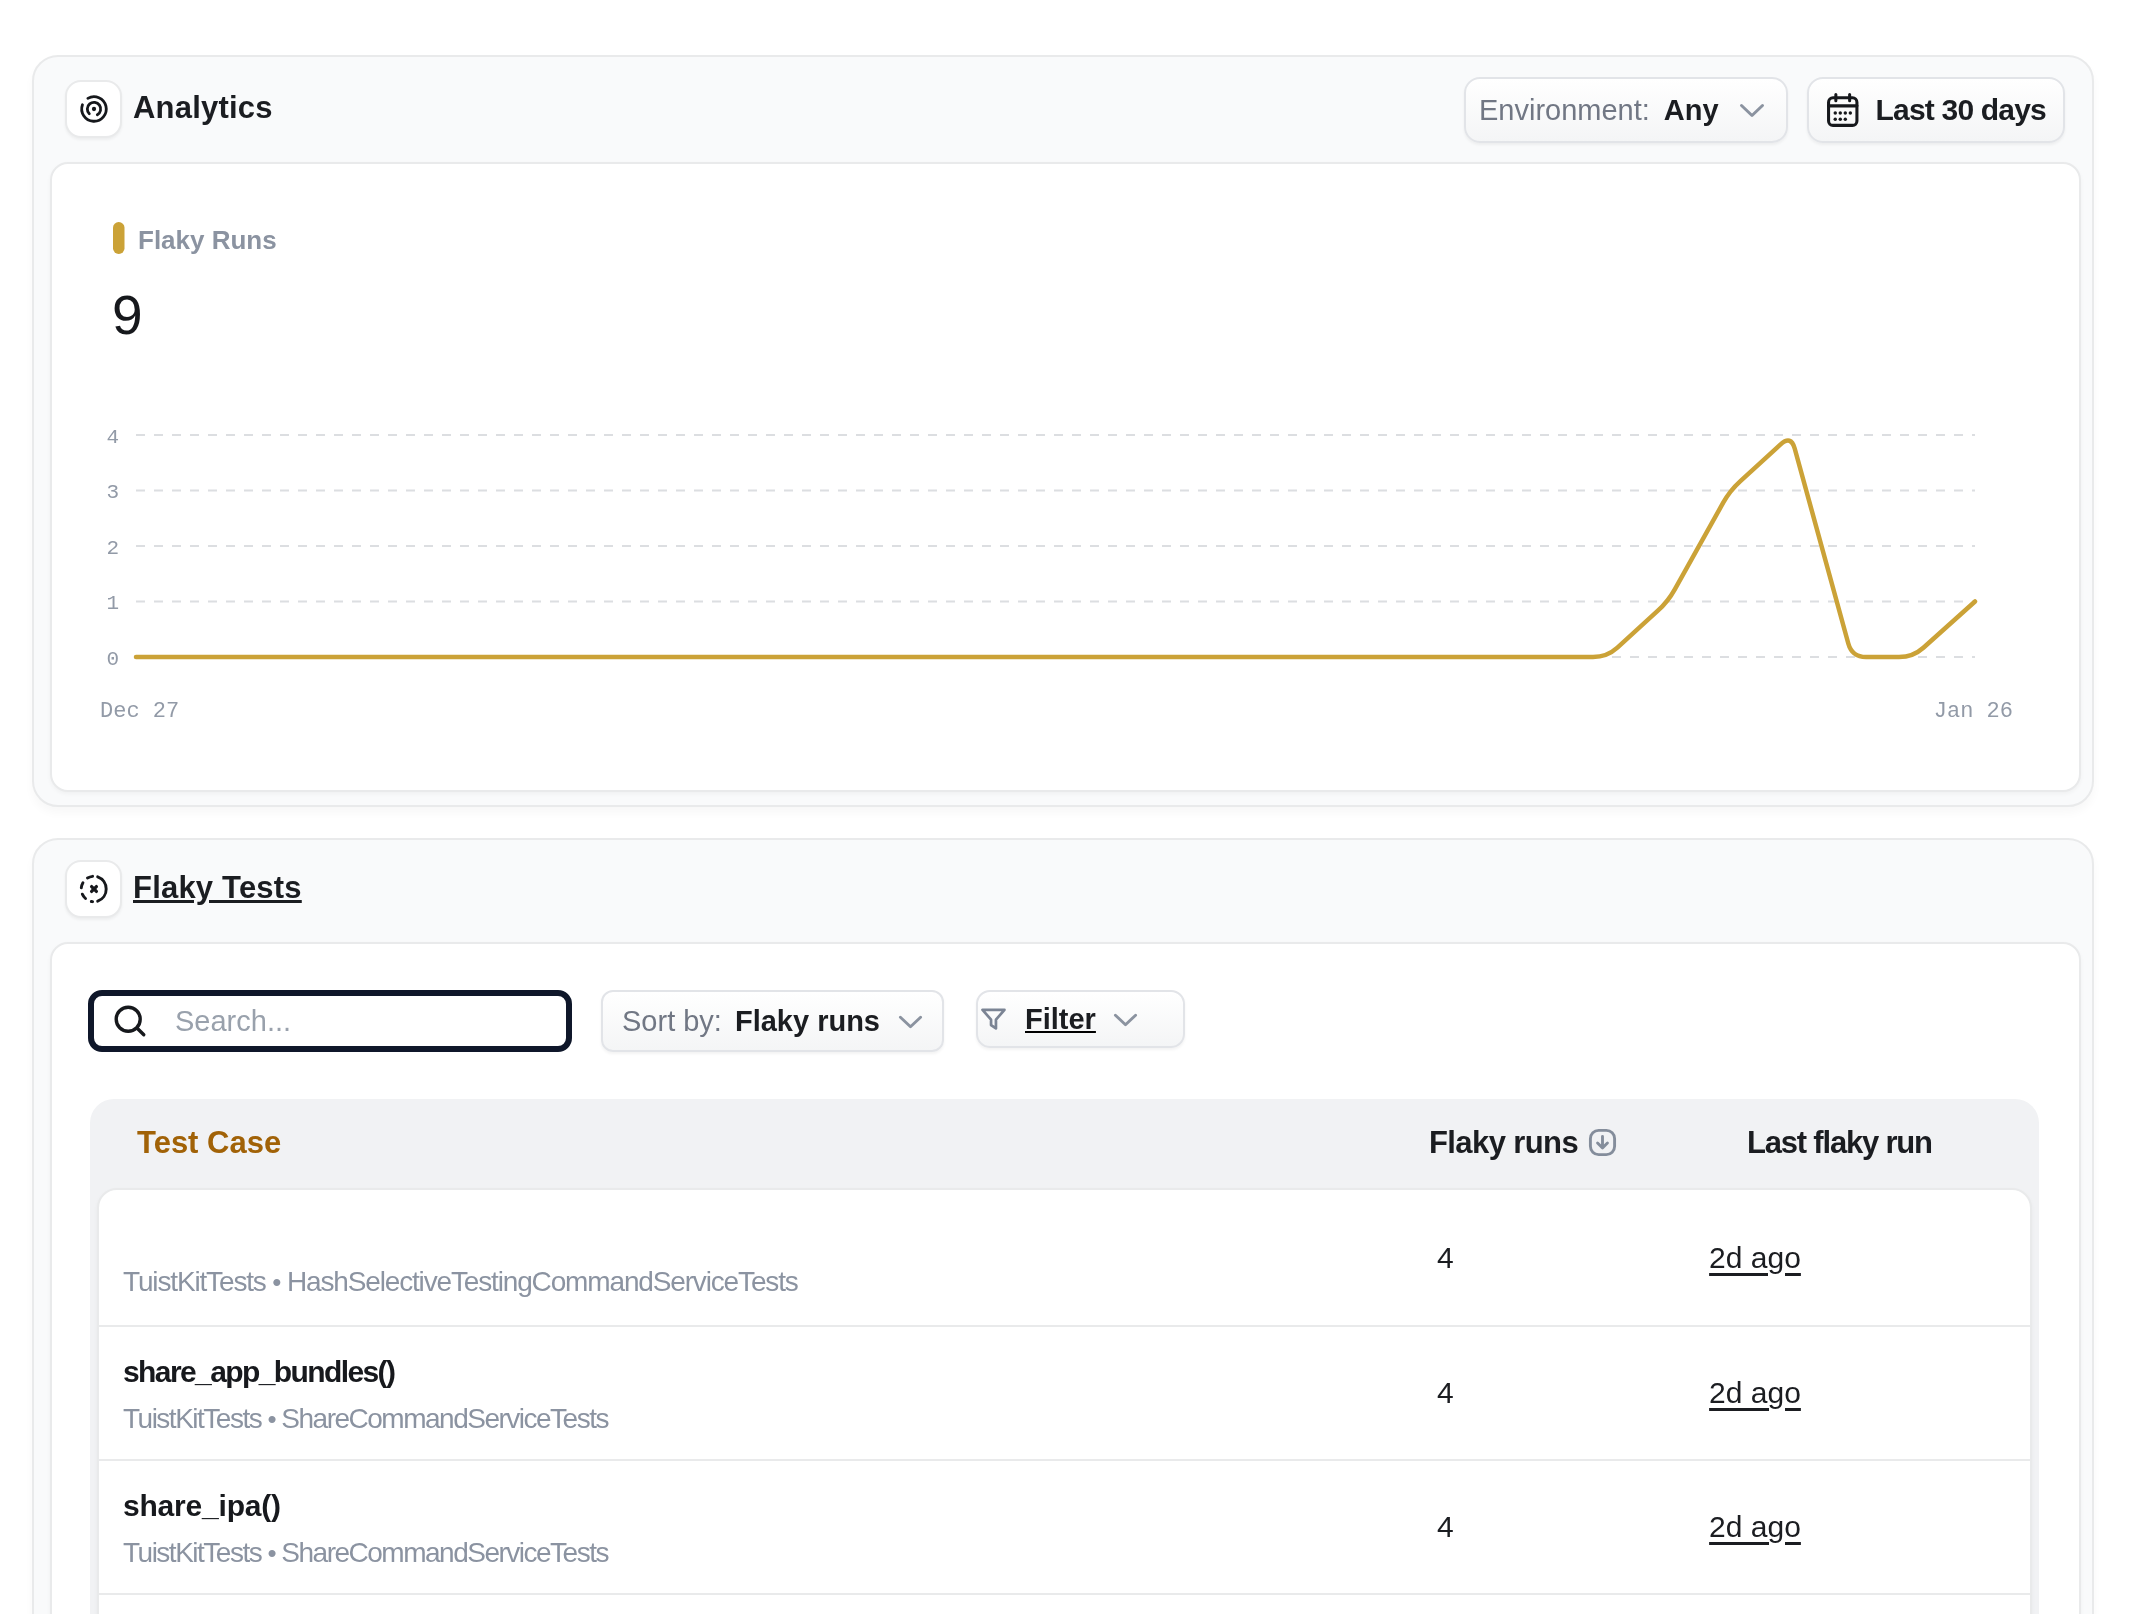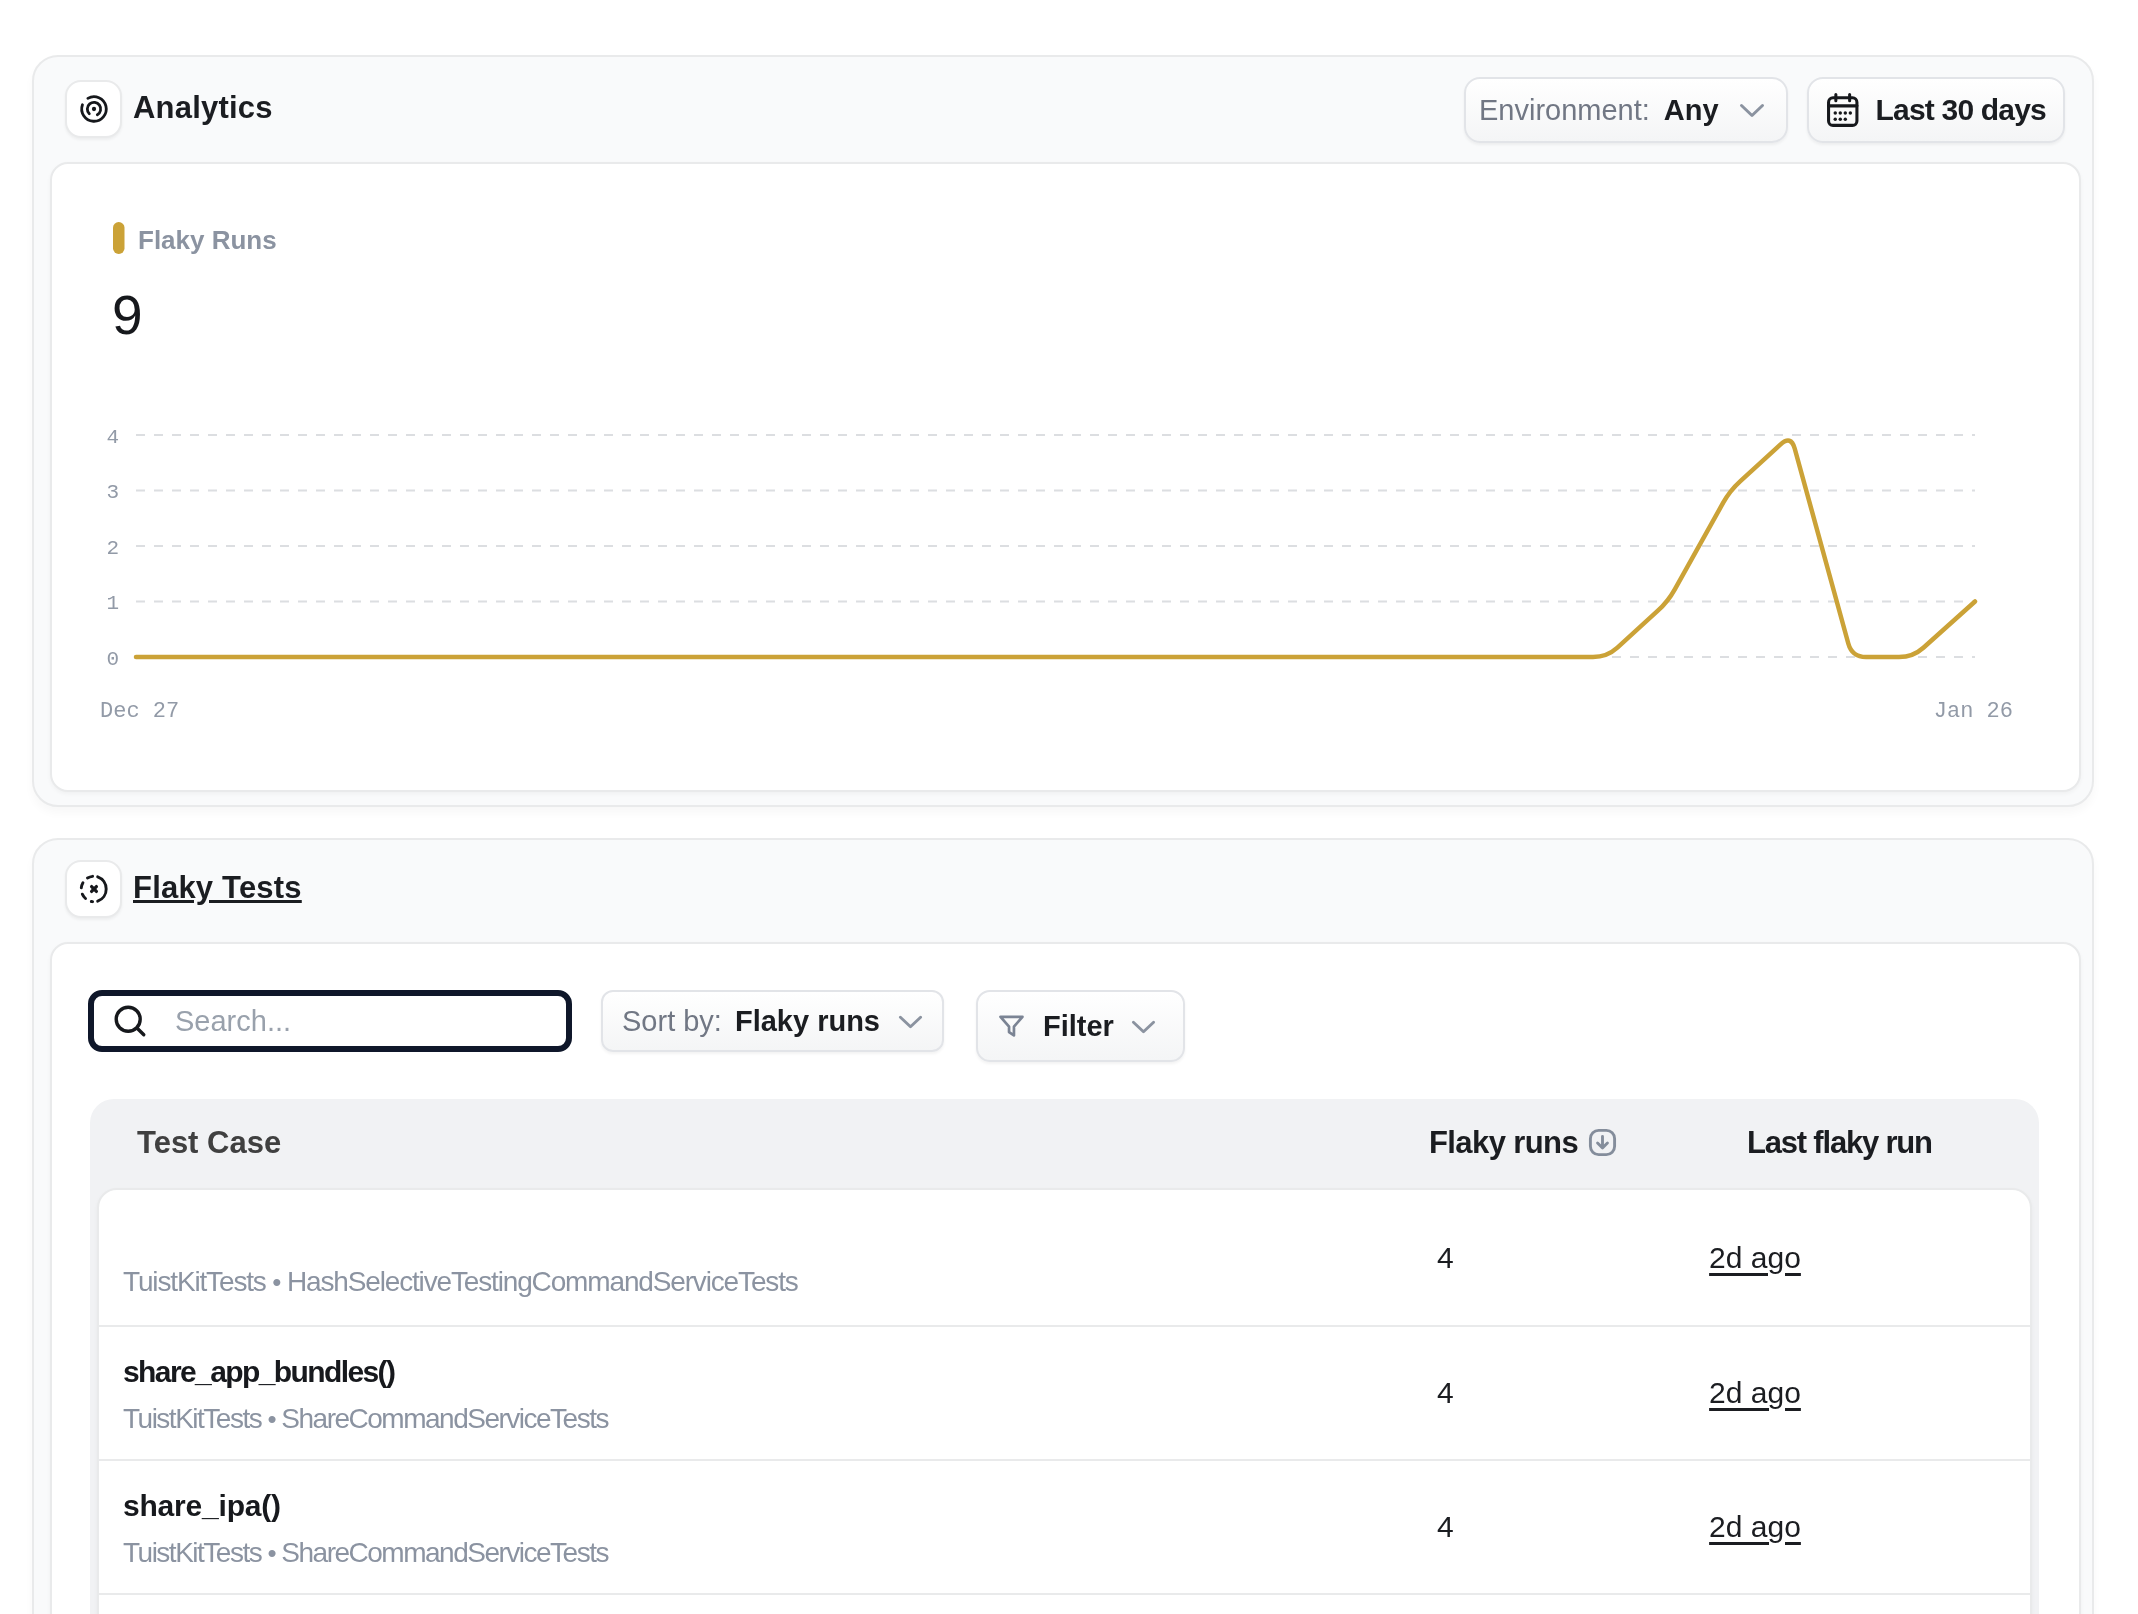--- a/index.html
+++ b/index.html
@@ -114,32 +114,32 @@
     </div>
 
     <div class="gbtn" style="left:549px; top:46px; width:343px; height:62px; padding:0 0 0 19px; border-radius:12px;">
       <span class="graytxt" style="font-size:29px;">Sort by:</span>
       <span class="darktxt" style="font-size:29px; font-weight:600; margin-left:13px;">Flaky runs</span>
       <svg style="margin-left:18px;" width="25" height="25" viewBox="0 0 26 26" fill="none" stroke="#8b93a0" stroke-width="3" stroke-linecap="round" stroke-linejoin="round">
           <path d="M2.5 8.5 L13 18.5 L23.5 8.5"></path>
         </svg>
     </div>
 
-    <div class="gbtn" style="left:924px; top:46px; width:209px; height:72px; padding:0 0 0 18px; border-radius:14px;">
+    <div class="gbtn" style="left:924px; top:46px; width:209px; height:58px; padding:0 0 0 0; border-radius:14px;text-decoration:underline;">
       <svg width="31" height="31" viewBox="0 0 24 24" fill="none" stroke="#7b8494" stroke-width="2.1" stroke-linecap="round" stroke-linejoin="round">
         <path d="M3.5 4.5 h17 l-6.6 7.6 v6.8 l-3.8 -2.6 v-4.2 z"></path>
       </svg>
       <span class="darktxt" style="font-size:29px; font-weight:600; margin-left:16px;">Filter</span>
       <svg style="margin-left:17px;" width="25" height="25" viewBox="0 0 26 26" fill="none" stroke="#8b93a0" stroke-width="3" stroke-linecap="round" stroke-linejoin="round">
           <path d="M2.5 8.5 L13 18.5 L23.5 8.5"></path>
         </svg>
     </div>
 
     <div style="position:absolute; left:38px; top:155px; width:1949px; height:700px; background:#f1f2f4; border-radius:24px;">
-      <div style="position:absolute; left:47px; top:26px; font-size:31px; font-weight:600; color:#404040;">Test Case</div>
+      <div style="position:absolute; left:47px; top:26px; font-size:31px; font-weight:600; color:#a16207;">Test Case</div>
       <div style="position:absolute; left:1339px; top:26px; font-size:31px; font-weight:600; color:#1b1d21; letter-spacing:-0.6px;">Flaky runs</div>
       <svg style="position:absolute; left:1496px; top:27px;" width="33" height="33" viewBox="0 0 24 24" fill="none" stroke="#848d9b" stroke-width="2.1" stroke-linecap="round" stroke-linejoin="round">
         <rect x="3.2" y="3.2" width="17.6" height="17.6" rx="6"></rect>
         <path d="M12 7.6 v8 M8.4 12.4 L12 15.9 l3.6 -3.5"></path>
       </svg>
       <div style="position:absolute; left:1657px; top:26px; font-size:31px; font-weight:600; color:#1b1d21; letter-spacing:-1.2px;">Last flaky run</div>
 
       <div style="position:absolute; left:7px; top:89px; width:1935px; height:620px; background:#ffffff; border:2px solid #e9eaeb; border-radius:20px; box-shadow:0 2px 4px rgba(20,21,26,0.04); overflow:hidden;">
 
         <div style="position:absolute; left:0; top:0; width:100%; height:135px;">

